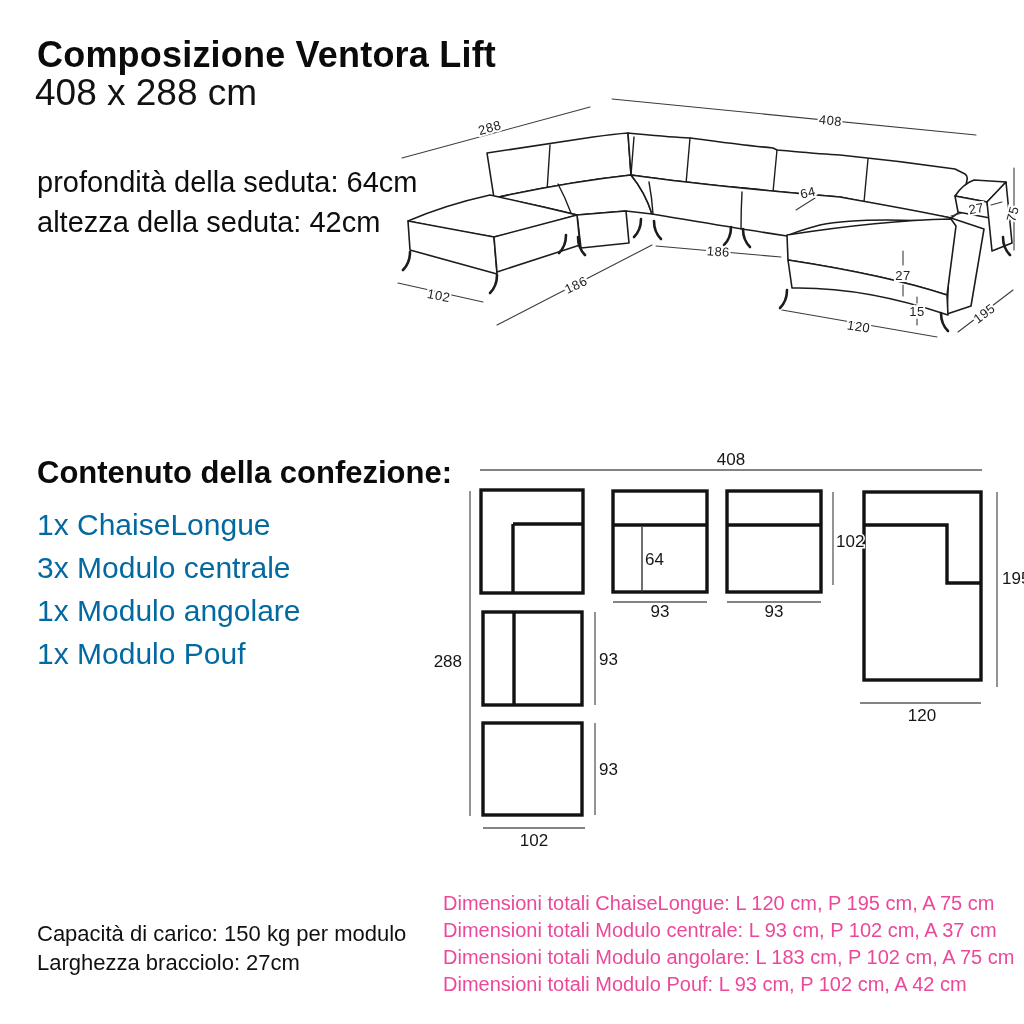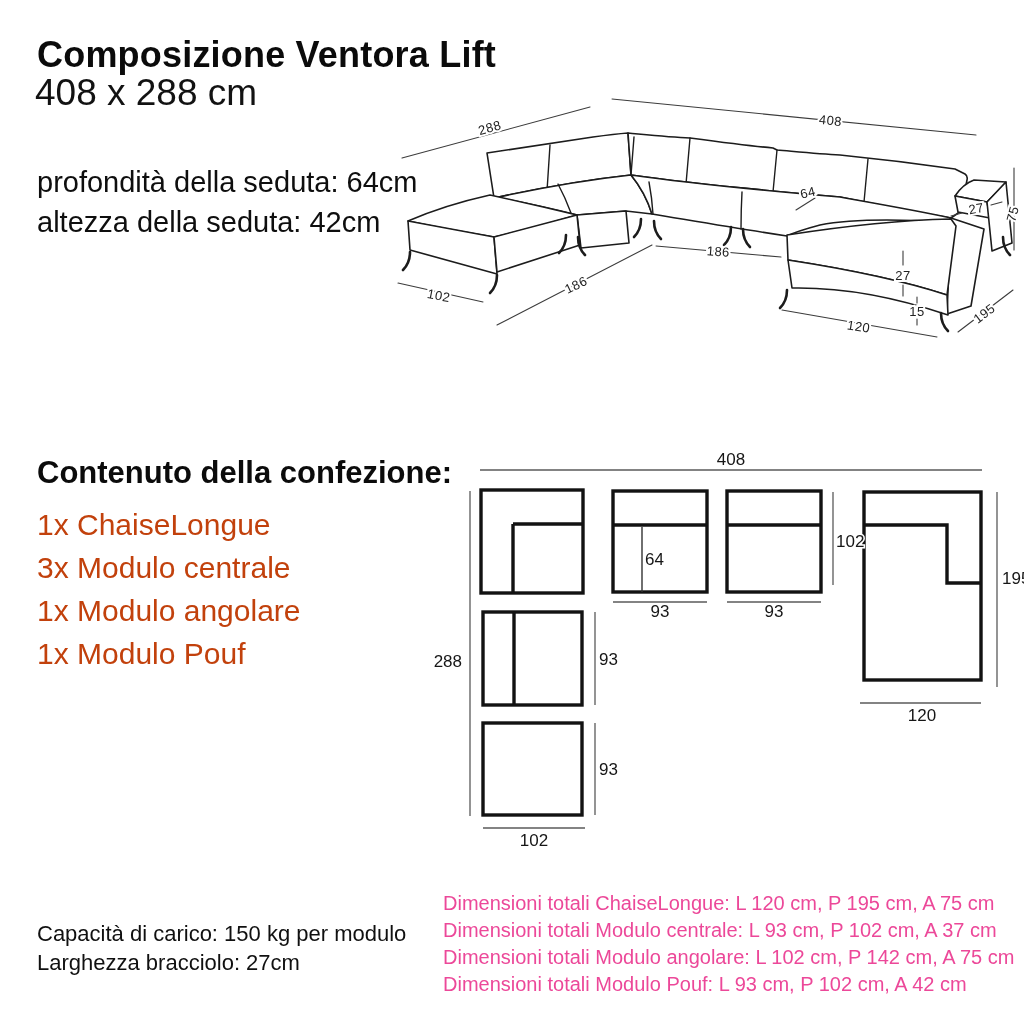--- a/index.html
+++ b/index.html
@@ -2,21 +2,21 @@
 <html><head>
 <meta charset="utf-8">
 <style>
   html,body{margin:0;padding:0;background:#fff;}
   .page{position:relative;width:1024px;height:1024px;background:#ffffff;overflow:hidden;
         font-family:"Liberation Sans",sans-serif;color:#0d0d0d;border-radius:26px;}
   .title{position:absolute;left:37px;top:34px;font-size:36px;font-weight:700;letter-spacing:0.2px;color:#0b0b0b;}
   .subtitle{position:absolute;left:35px;top:72px;font-size:37px;font-weight:400;color:#121212;}
   .seat-info{position:absolute;left:37px;top:162px;font-size:29px;line-height:40px;color:#0e0e0e;}
   .pkg-heading{position:absolute;left:37px;top:455px;font-size:31px;font-weight:700;color:#0b0b0b;}
-  .pkg-items{position:absolute;left:37px;top:503px;font-size:30px;line-height:43px;color:#c2410c;}
+  .pkg-items{position:absolute;left:37px;top:503px;font-size:30px;line-height:43px;color:#0369a1;}
   .footer-left{position:absolute;left:37px;top:919px;font-size:22px;line-height:29px;color:#101010;}
   .footer-right{position:absolute;left:443px;top:890px;font-size:20px;line-height:27px;color:#ec4899;}
   svg.sketch{position:absolute;left:390px;top:85px;}
   svg.schem{position:absolute;left:425px;top:448px;}
   
   .ln{fill:#ffffff;stroke:#1c1c1c;stroke-width:1.6;stroke-linejoin:round;}
   .ln2{fill:none;stroke:#1c1c1c;stroke-width:1.4;stroke-linecap:round;}
   .leg{fill:none;stroke:#1c1c1c;stroke-width:2.6;stroke-linecap:round;}
   .dim{fill:none;stroke:#3c3c3c;stroke-width:1.1;stroke-linecap:round;}
   .skt{font-size:13px;fill:#222;font-family:"Liberation Sans",sans-serif;
@@ -186,17 +186,17 @@
   </svg>
 
   <div class="footer-left">
     <div>Capacità di carico: 150 kg per modulo</div>
     <div>Larghezza bracciolo: 27cm</div>
   </div>
 
   <div class="footer-right">
     <div>Dimensioni totali ChaiseLongue: L 120 cm, P 195 cm, A 75 cm</div>
     <div>Dimensioni totali Modulo centrale: L 93 cm, P 102 cm, A 37 cm</div>
-    <div>Dimensioni totali Modulo angolare: L 102 cm, P 142 cm, A 75 cm</div>
+    <div>Dimensioni totali Modulo angolare: L 183 cm, P 102 cm, A 75 cm</div>
     <div>Dimensioni totali Modulo Pouf: L 93 cm, P 102 cm, A 42 cm</div>
   </div>
 
 </div>
 
 </body></html>

